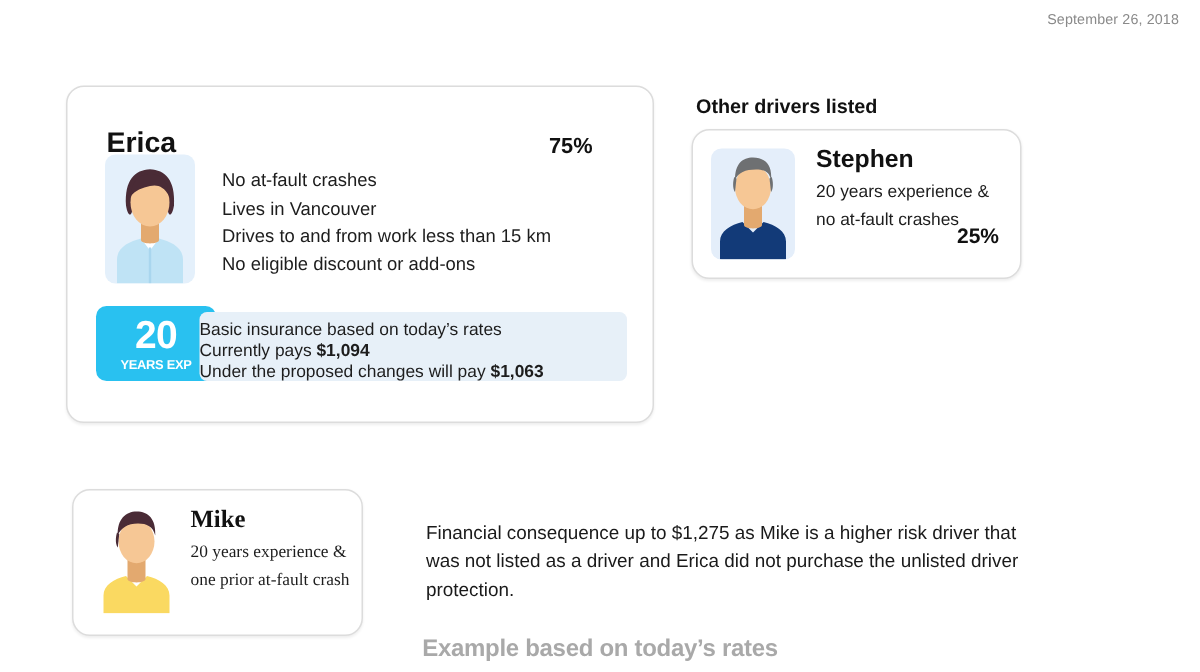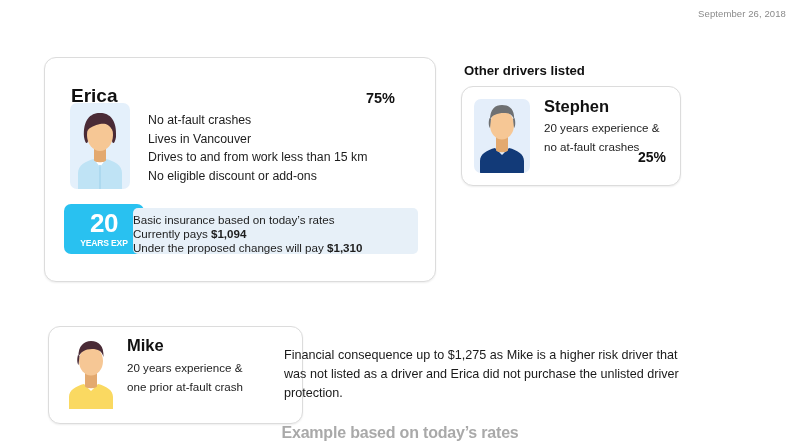--- a/index.html
+++ b/index.html
@@ -210,22 +210,23 @@
     position: absolute;
     left: 56px;
     top: 301px;
     font-size: 13.2px;
     font-weight: bold;
     color: #111;
   }
   .mike-card {
     left: 48px;
     top: 326px;
-    width: 255px;
+    width: 194px;
     height: 98px;
+    font-family: Liberation Serif, serif;
   }
   .mike-name {
     position: absolute;
     left: 78px;
     top: 9px;
     font-size: 16.5px;
     font-weight: bold;
     color: #111;
   }
   .mike-facts {
@@ -299,21 +300,21 @@
     </div>
 
     <div class="exp-badge">
       <span class="num">20</span>
       <span class="lbl">YEARS EXP</span>
     </div>
 
     <div class="rates-panel">
       <div>Basic insurance based on today’s rates</div>
       <div><span>Currently pays </span><b>$1,094</b></div>
-      <div><span>Under the proposed changes will pay </span><b>$1,310</b></div>
+      <div><span>Under the proposed changes will pay </span><b>$1,063</b></div>
     </div>
   </div>
 
   <div class="other-heading">Other drivers listed</div>
 
   <div class="card stephen-card">
     <div class="avatar-box stephen-avatar">
       <svg width="56" height="74" viewBox="0 0 56 74" xmlns="http://www.w3.org/2000/svg">
 
         <path d="M6 74 V62 C6 55 13 51 21 49 L28 56 L35 49 C43 51 50 55 50 62 V74 Z" fill="#123a78"></path>

